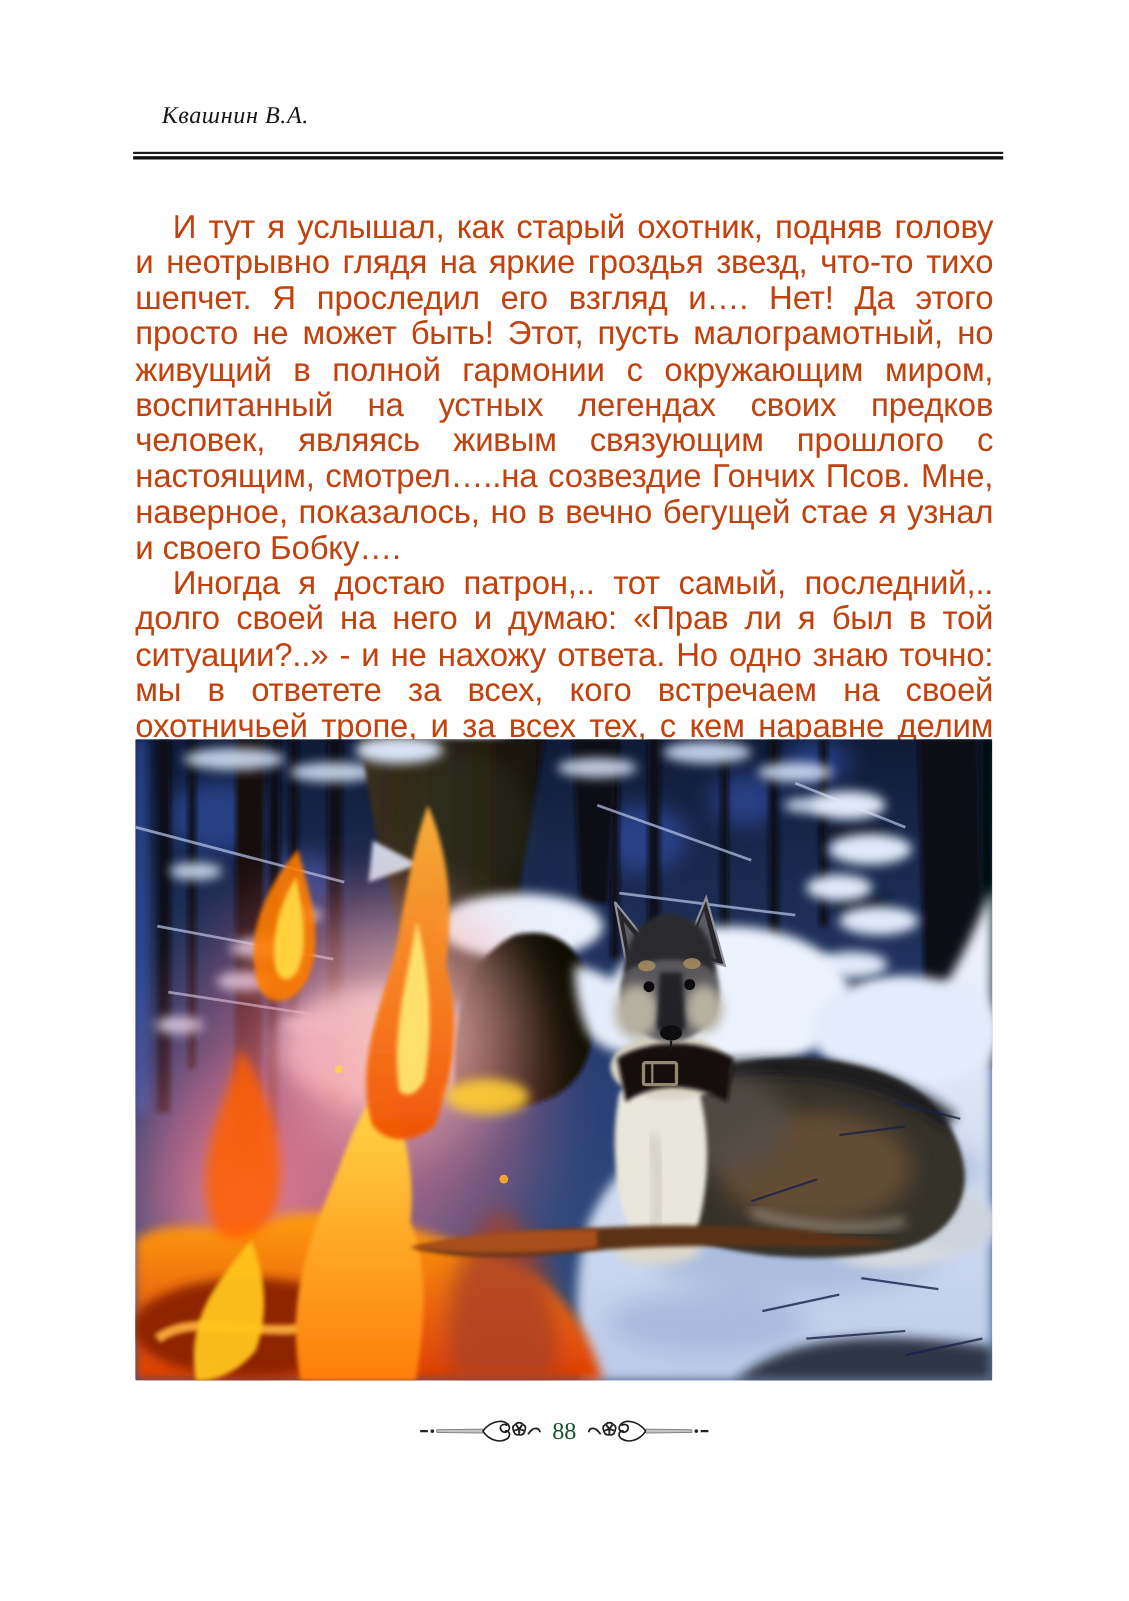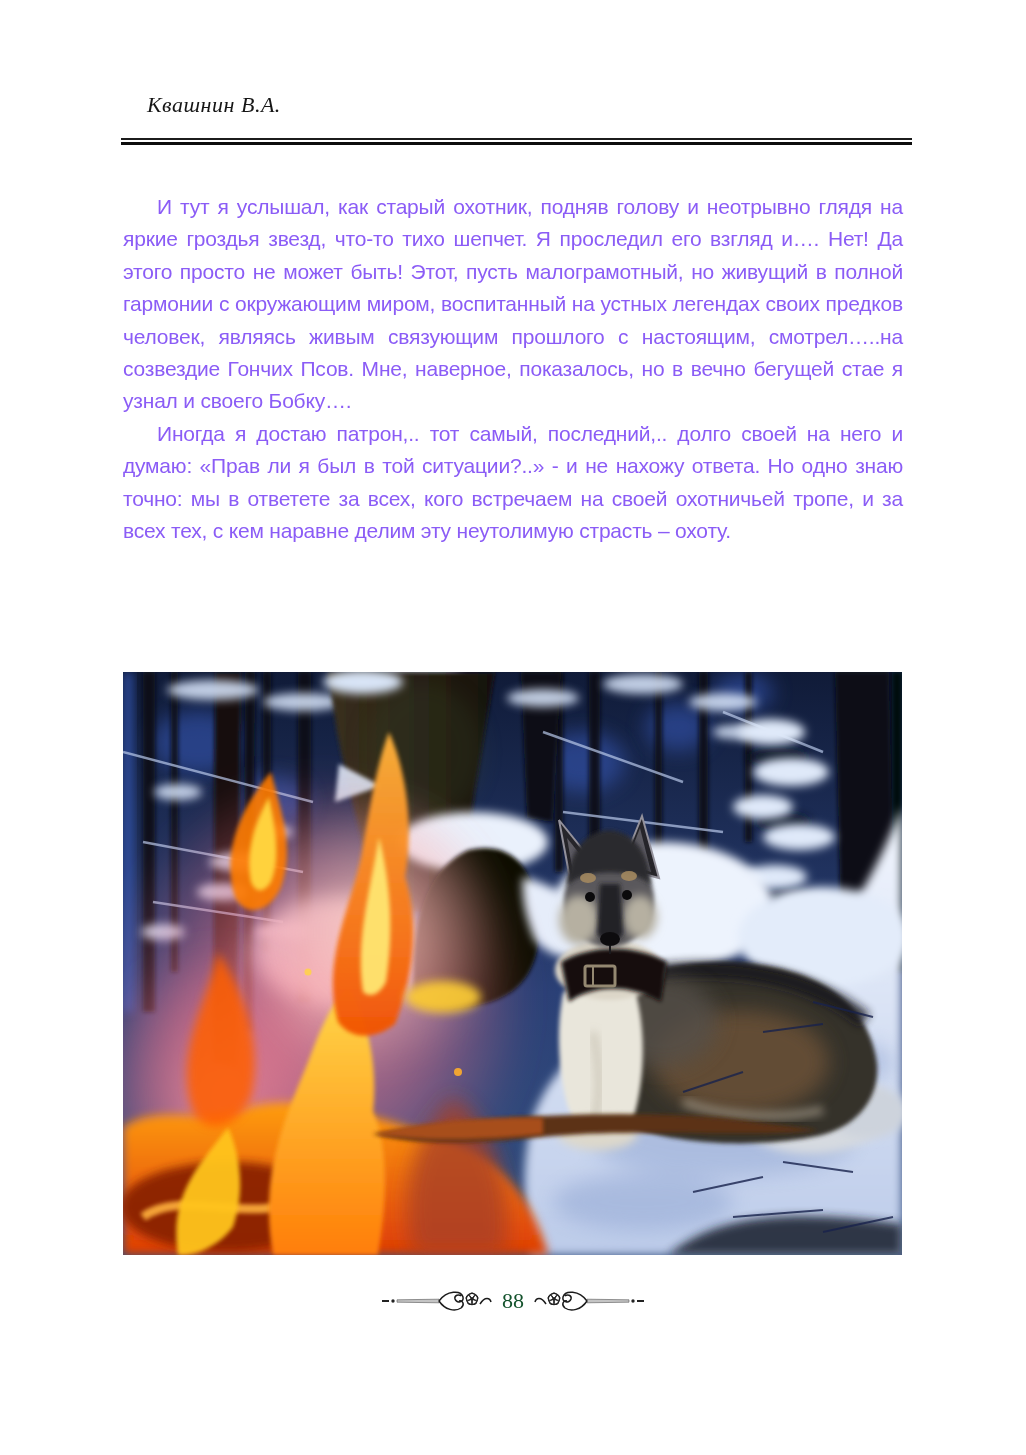--- a/index.html
+++ b/index.html
@@ -15,21 +15,21 @@
     font-family:"Liberation Serif", serif;
     font-style:italic;
     font-size:22px;color:#161616;letter-spacing:0.5px;margin-left:24px;
   }
   .header-rule{position:absolute;top:138px;left:121px;width:791px;}
   .header-rule .thin{height:1.5px;background:#1c1c1c;}
   .header-rule .gap{height:2px;background:#ffffff;}
   .header-rule .thick{height:3.5px;background:#0d0d0d;}
   .body-text{
     position:absolute;top:191px;left:123px;width:780px;
-    font-size:21px;line-height:32.4px;color:#8b5cf6;
+    font-size:30px;line-height:32.4px;color:#c2410c;
     text-align:justify;letter-spacing:-0.2px;
   }
   .body-text p{margin:0;text-indent:34px;}
   figure.photo{
     position:absolute;top:672px;left:123px;width:779px;height:583px;margin:0;
   }
   figure.photo svg{display:block;width:779px;height:583px;}
   .page-footer{
     position:absolute;top:1284px;left:0;width:100%;height:34px;
     display:flex;align-items:center;justify-content:center;gap:8px;

